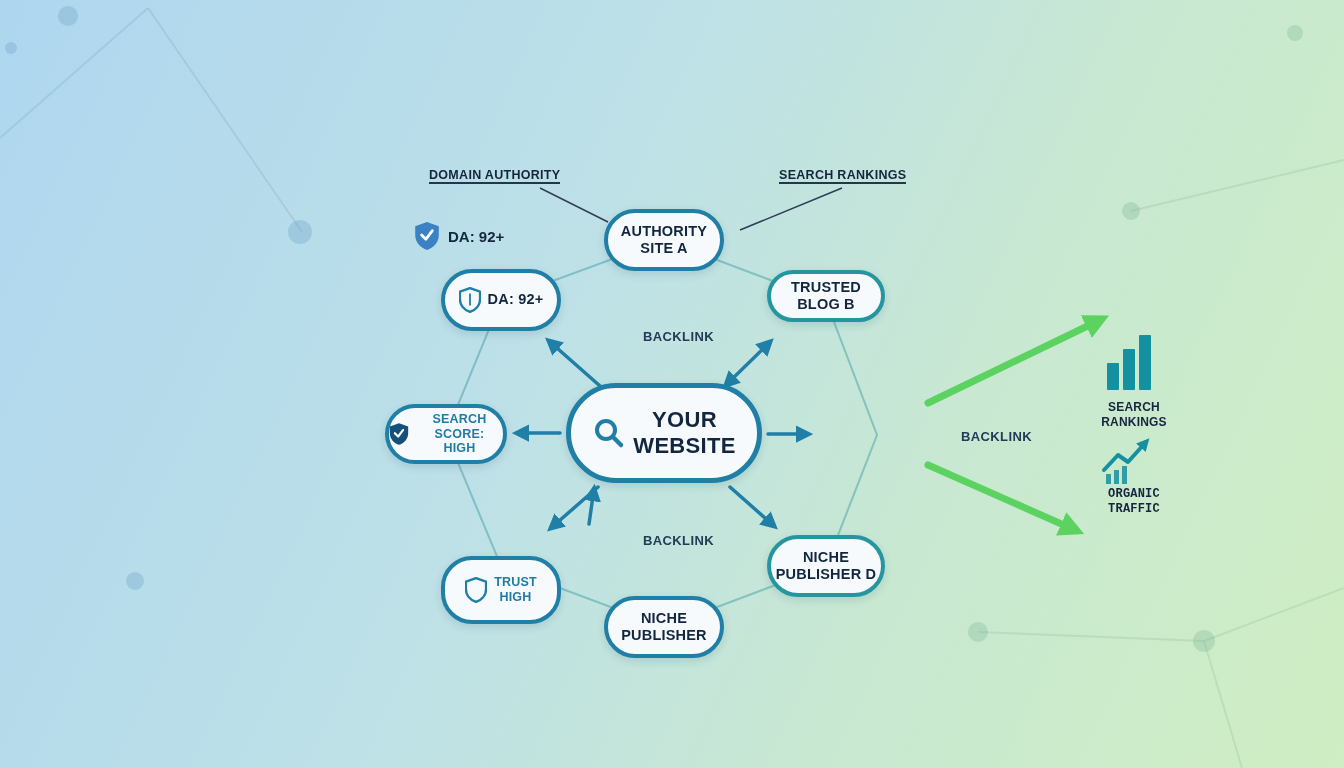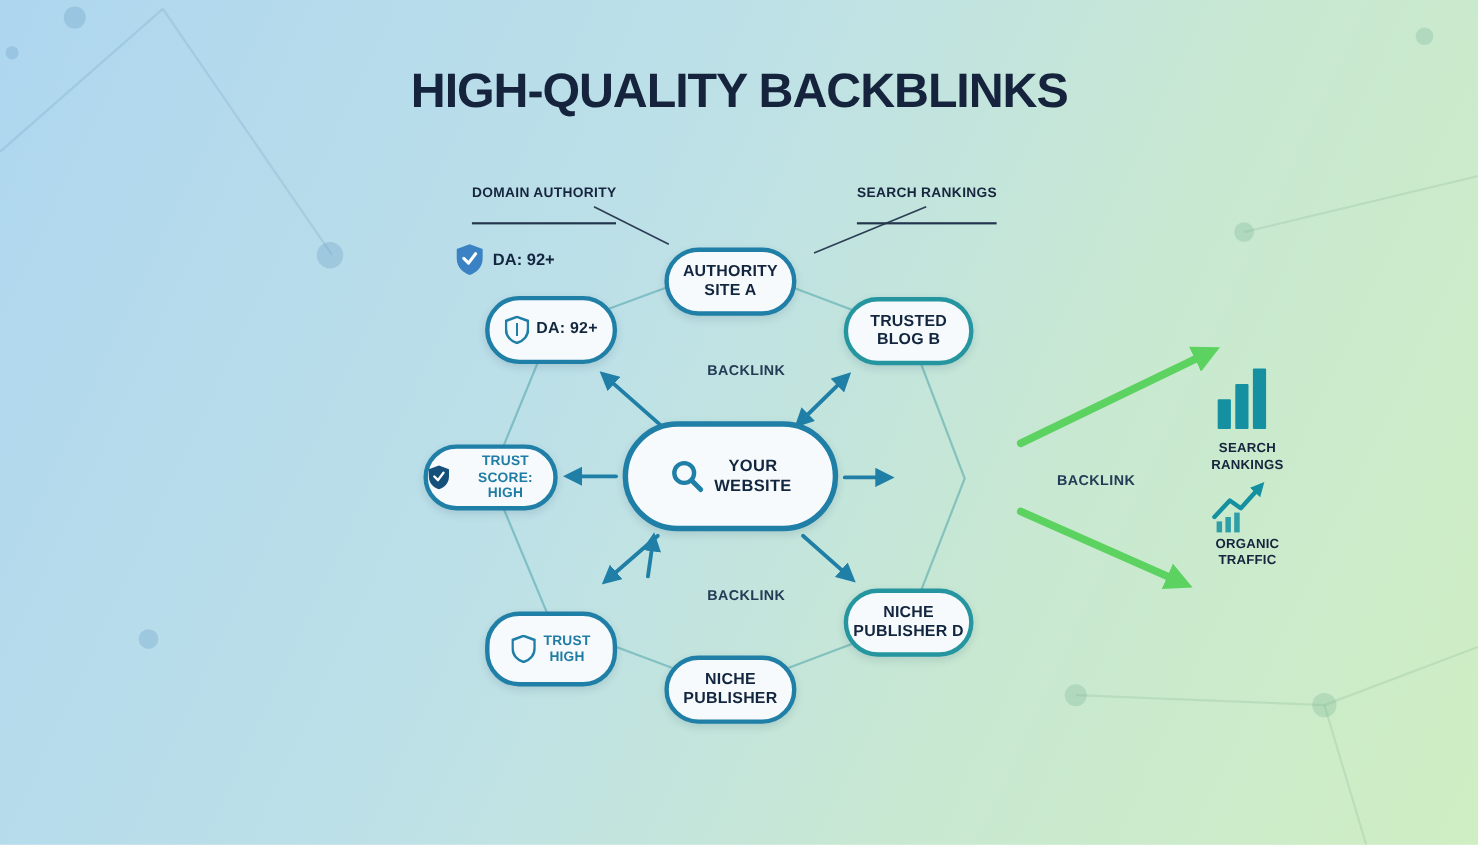--- a/index.html
+++ b/index.html
@@ -19,52 +19,52 @@
     position:absolute;background:#f7fafc;border:4px solid #1f7fa6;border-radius:31px;
     display:flex;align-items:center;justify-content:center;gap:7px;
     box-shadow:0 3px 8px rgba(20,60,90,.14);box-sizing:border-box;
   }
   .node-label{
     font-weight:700;font-size:14.5px;line-height:1.18;color:#13263f;
     text-align:center;white-space:pre-line;letter-spacing:.2px;
   }
   .teal-label{color:#1e7ca5;font-size:12.5px;}
 
-  #node-authority{left:604px;top:225px;width:120px;height:62px;}
-  #node-trusted-blog{left:767px;top:270px;width:118px;height:62px;border-color:#2596a0;}
+  #node-authority{left:604px;top:209px;width:120px;height:62px;}
+  #node-trusted-blog{left:767px;top:270px;width:118px;height:52px;border-color:#2596a0;}
   #node-da{left:441px;top:269px;width:120px;height:62px;}
   #node-trust-score{left:385px;top:404px;width:122px;height:60px;}
   #node-industry{left:818px;top:405px;width:118px;height:60px;}
   #node-trust-high{left:441px;top:556px;width:120px;height:68px;}
   #node-publisher-d{left:767px;top:535px;width:118px;height:62px;border-color:#2596a0;}
   #node-publisher{left:604px;top:596px;width:120px;height:62px;}
   #node-center{left:566px;top:383px;width:196px;height:100px;border-width:5px;border-radius:52px;}
-  #node-center .node-label{font-size:15px;letter-spacing:.3px;}
+  #node-center .node-label{font-size:22px;letter-spacing:.3px;}
 
   .callout{
     position:absolute;font-weight:700;font-size:12.5px;color:#16243d;
-    letter-spacing:.3px;border-bottom:2px solid #23364d;padding-bottom:20px;
+    letter-spacing:.3px;border-bottom:2px solid #23364d;padding-bottom:0;
   }
   #co-da{left:429px;top:168px;}
   #co-sr{left:779px;top:168px;}
 
   .edge-label{position:absolute;font-weight:700;font-size:13px;color:#243b55;letter-spacing:.4px;text-align:right;}
   #bl-top{left:610px;top:329px;width:104px;}
   #bl-bottom{left:610px;top:533px;width:104px;}
   #bl-right{left:948px;top:429px;width:84px;}
 
   .badge{position:absolute;left:414px;top:221px;display:flex;align-items:center;gap:8px;}
   .badge-text{font-weight:700;font-size:15px;color:#13263f;}
 
   .outcome{
     position:absolute;width:116px;text-align:center;font-weight:700;font-size:12px;
     color:#16243d;white-space:pre-line;line-height:1.25;letter-spacing:.2px;
   }
   #oc-sr{left:1076px;top:400px;}
-  #oc-ot{left:1076px;top:487px;}
+  #oc-ot{left:1076px;top:487px;font-family:Liberation Mono, monospace;}
 
   .icon-svg{display:block;flex:0 0 auto;}
 </style>
 </head>
 <body>
 
 <div class="canvas">
 
   <svg class="layer" width="1344" height="768">
     <g stroke="rgba(110,150,185,0.22)" stroke-width="2" fill="none">
@@ -133,21 +133,20 @@
     </g>
 
     <g>
       <rect x="1106" y="474" width="5" height="10" fill="#1490a0" opacity="0.85"></rect>
       <rect x="1114" y="470" width="5" height="14" fill="#1490a0" opacity="0.85"></rect>
       <rect x="1122" y="466" width="5" height="18" fill="#1490a0" opacity="0.85"></rect>
       <polyline points="1104,470 1118,455 1128,462 1146,442" fill="none" stroke="#1490a0" stroke-width="4" stroke-linecap="round" stroke-linejoin="round" marker-end="url(#aht)"></polyline>
     </g>
   </svg>
 
-  <div class="title">HIGH-QUALITY BACKBLINKS</div>
 
   <div class="callout" id="co-da">DOMAIN AUTHORITY</div>
   <div class="callout" id="co-sr">SEARCH RANKINGS</div>
 
   <div class="badge">
     <svg class="icon-svg" width="26" height="30" viewBox="0 0 24 28">
       <path d="M12 1 L23 5 V13 C23 20 18 25 12 27 C6 25 1 20 1 13 V5 Z" fill="#3b82c4"></path>
       <polyline points="7,13 11,17 17,9" fill="none" stroke="#ffffff" stroke-width="2.6" stroke-linecap="round" stroke-linejoin="round"></polyline>
     </svg>
     <span class="badge-text">DA: 92+</span>
@@ -169,21 +168,21 @@
       <line x1="12" y1="7" x2="12" y2="20" stroke="#1f7fa6" stroke-width="2"></line>
     </svg>
     <span class="node-label">DA: 92+</span>
   </div>
 
   <div class="node" id="node-trust-score">
     <svg class="icon-svg" width="20" height="24" viewBox="0 0 24 28">
       <path d="M12 1 L23 5 V13 C23 20 18 25 12 27 C6 25 1 20 1 13 V5 Z" fill="#14507a"></path>
       <polyline points="7,13 11,17 17,9" fill="none" stroke="#ffffff" stroke-width="2.6" stroke-linecap="round" stroke-linejoin="round"></polyline>
     </svg>
-    <span class="node-label teal-label">TRUST SCORE:
+    <span class="node-label teal-label">SEARCH SCORE:
 HIGH</span>
   </div>
 
 
   <div class="node" id="node-trust-high">
     <svg class="icon-svg" width="22" height="26" viewBox="0 0 24 28">
       <path d="M12 1 L23 5 V13 C23 20 18 25 12 27 C6 25 1 20 1 13 V5 Z" fill="none" stroke="#1f7fa6" stroke-width="2.6"></path>
     </svg>
     <span class="node-label teal-label">TRUST
 HIGH</span>

